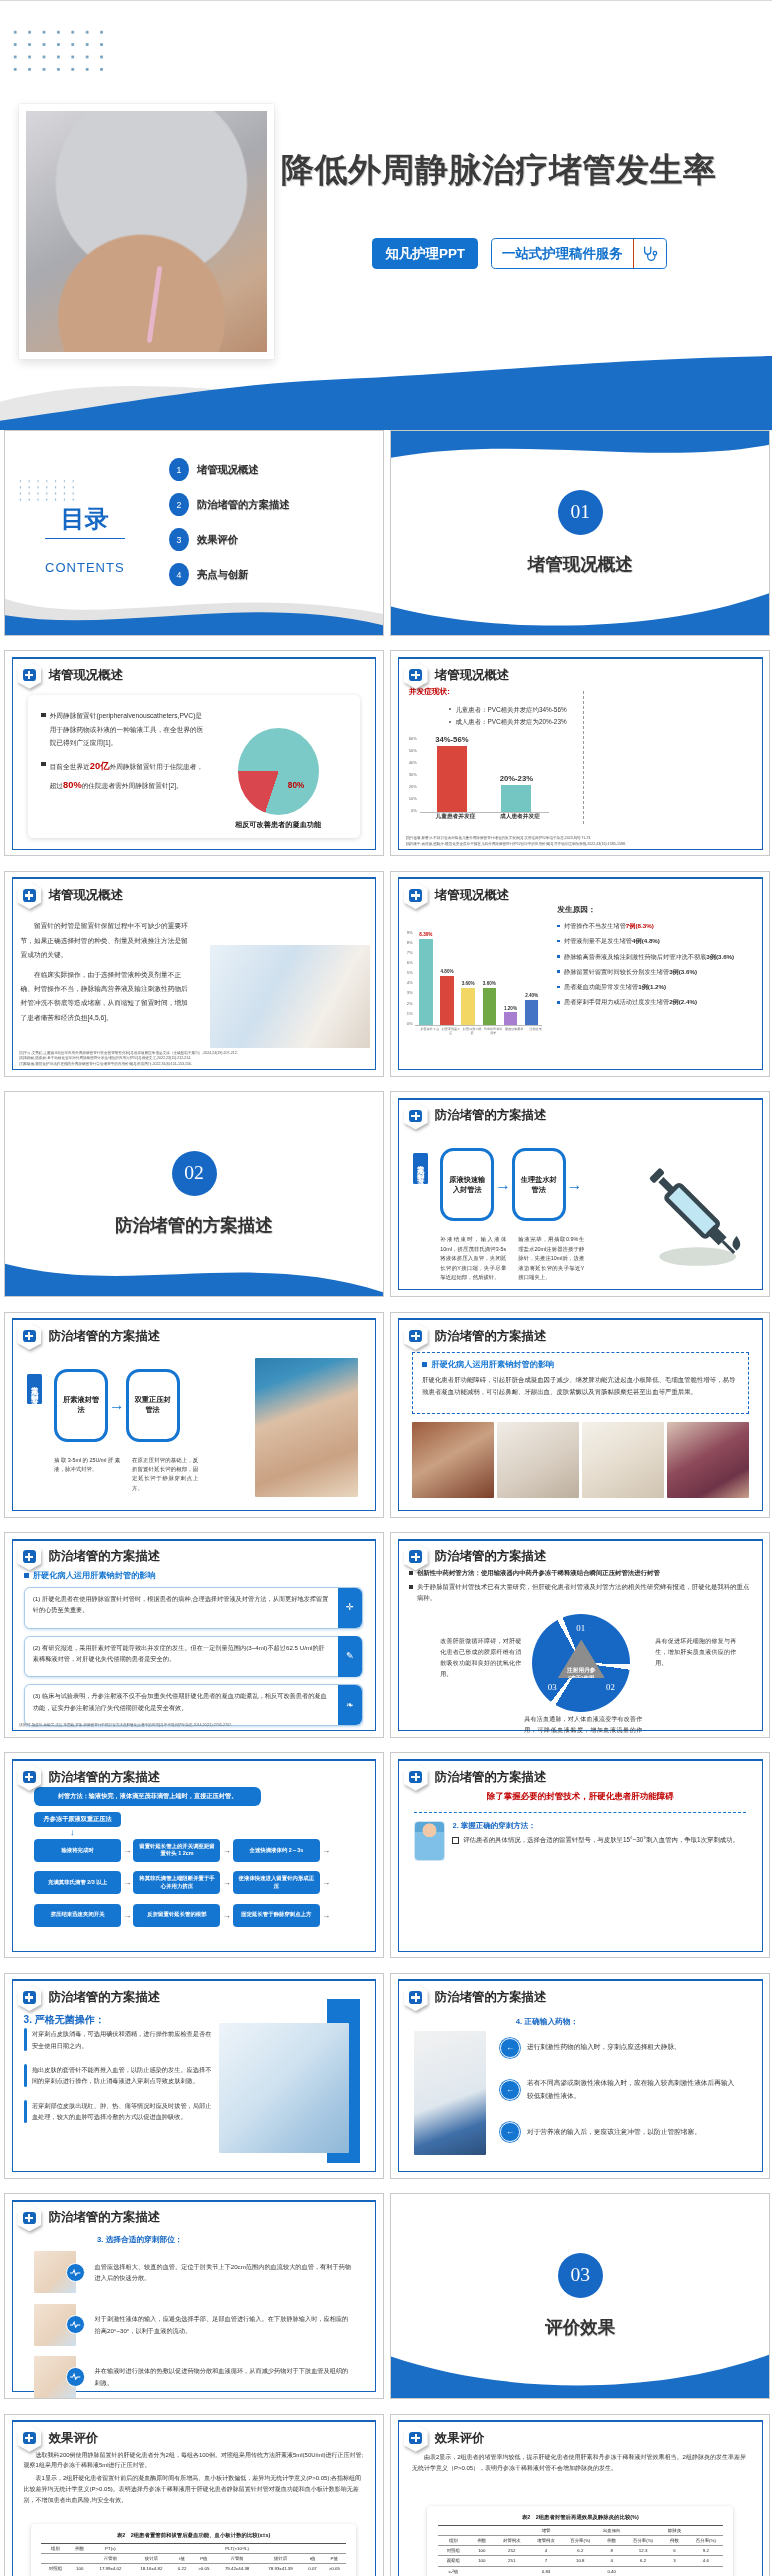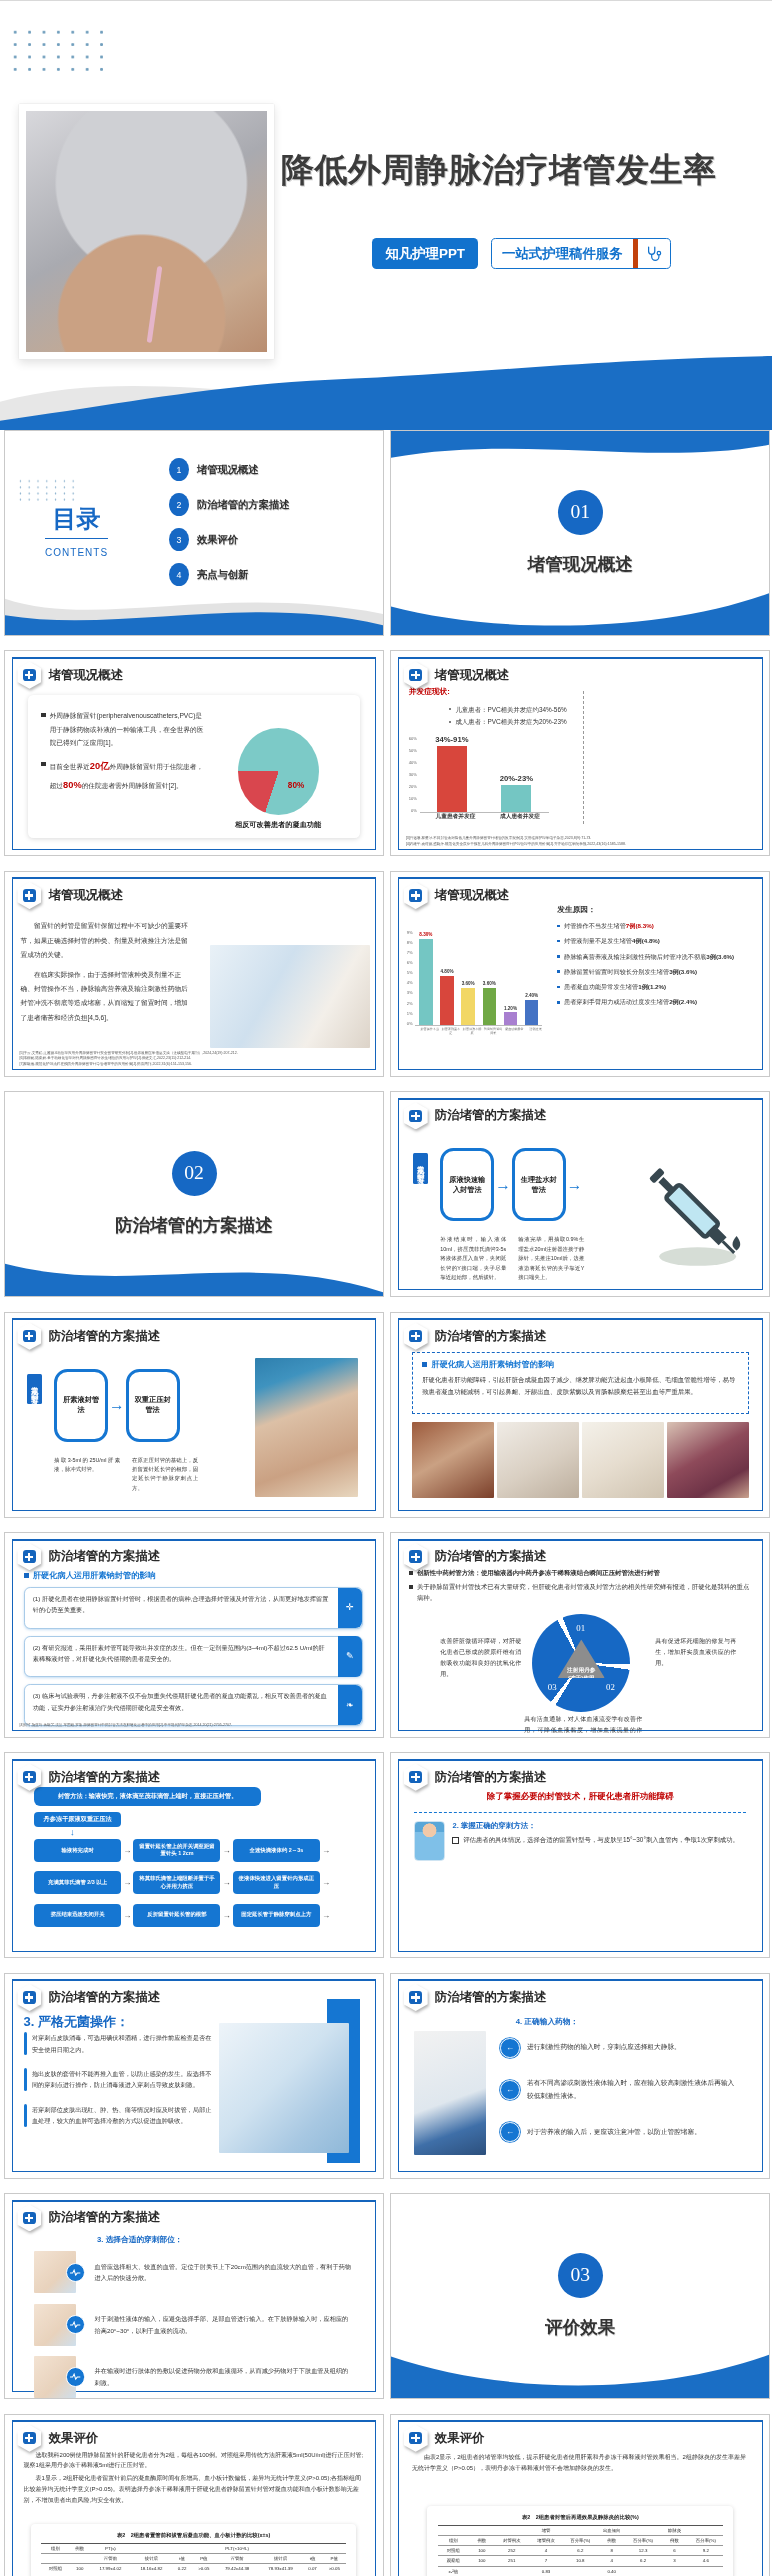--- a/index.html
+++ b/index.html
@@ -13,21 +13,21 @@
     border:7.2px solid #fff;box-shadow:0 0 0 0.5px #e8e8e8,0 3.1px 9.3px rgba(0,0,0,.12);
     background:
       radial-gradient(circle at 48% 86%,#caa183 0 34%,transparent 35%),
       radial-gradient(circle at 52% 30%,#cfd0d4 0 45%,transparent 46%),
       linear-gradient(150deg,#d8d8dc 0%,#a9aab0 45%,#c8a98f 78%,#b98d70 100%)}
   .hero-cath{position:absolute;left:126px;top:155px;width:5.2px;height:77px;background:#e8b7d2;border-radius:2.6px;transform:rotate(8deg);opacity:.9}
   .hero-title{position:absolute;left:281px;top:147px;font-size:33px;font-weight:bold;color:#3b3b3b;letter-spacing:0.5px;text-shadow:1px 1px 0 #cfcfcf}
   .hero-btns{position:absolute;left:372px;top:237px;display:flex;gap:12.4px;align-items:stretch}
   .btn-solid{background:#1272cd;color:#fff;font-size:13.4px;font-weight:bold;padding:5.7px 13.4px;border-radius:4.6px;display:flex;align-items:center}
   .btn-outline{display:flex;align-items:stretch;border:1px solid #1272cd;border-radius:4.6px;background:#fff;color:#1272cd;font-size:13.4px;font-weight:bold;overflow:hidden}
-  .btn-outline .lbl{padding:5.7px 10.3px;border-right:5px solid #c2410c;display:flex;align-items:center}
+  .btn-outline .lbl{padding:5.7px 10.3px;border-right:1px solid #c2410c;display:flex;align-items:center}
   .btn-outline .ico{display:flex;align-items:center;justify-content:center;padding:0 7.2px}
   .hero-wave{position:absolute;left:0;bottom:0;width:773px;height:77px}
   
   .rows{padding:0 4.1px}
   .row{display:flex;gap:6.2px;margin-bottom:14.4px}
   .card{position:relative;width:380px;height:206px;background:#fff;border:0.5px solid #c9c9c9;box-sizing:border-box;overflow:hidden;flex:none}
   .pane{position:absolute;left:6.7px;right:6.7px;top:5.7px;bottom:5.7px;border:1px solid #1464bc;border-top:2.6px solid #1464bc}
   .hd{position:absolute;left:12.4px;top:10.3px;display:flex;align-items:center;gap:7.2px;z-index:5}
   .hex{position:relative;width:24px;height:27px;filter:drop-shadow(1.5px 2.1px 1.5px rgba(0,0,0,.3))}
   .hex::before{content:"";position:absolute;inset:0;background:#fff;clip-path:polygon(50% 0,100% 25%,100% 75%,50% 100%,0 75%,0 25%)}
@@ -39,21 +39,21 @@
   .secwrap{position:absolute;inset:0;display:flex;flex-direction:column;align-items:center;justify-content:center;gap:17.5px}
   .secnum{width:45px;height:45px;border-radius:50%;background:#1668c4;color:#fff;font-size:19.6px;display:flex;align-items:center;justify-content:center;font-family:"Liberation Serif","DejaVu Serif",serif}
   .sectitle{font-size:17.5px;font-weight:bold;color:#333;text-shadow:0.5px 0.5px 0 #ccc}
   .wave-b,.wave-t{position:absolute;left:0;width:380px;pointer-events:none}
   .wave-b{bottom:0;height:57px}
   .wave-t{top:0;height:36px}
   
   .toc-dots{position:absolute;left:11.3px;top:47px;width:62px;height:26px;background-image:radial-gradient(circle,#6b9cc0 0.8px,transparent 1px);background-size:8.8px 6.2px;opacity:.8}
   .toc-l{position:absolute;left:40px;top:72px;text-align:center}
   .toc-t{font-size:24px;font-weight:bold;color:#1668c4}
-  .toc-s{font-size:10px;color:#1668c4;letter-spacing:1px;margin-top:3.1px;border-top:1.5px solid #1668c4;padding-top:8px}
+  .toc-s{font-size:13px;color:#1668c4;letter-spacing:1px;margin-top:3.1px;border-top:1.5px solid #1668c4;padding-top:21px}
   .toc-items{position:absolute;left:164px;top:27px;display:flex;flex-direction:column;gap:12px}
   .toc-it{display:flex;align-items:center;gap:8.2px}
   .toc-n{width:19.6px;height:23px;border-radius:50%;background:#1668c4;color:#fff;font-size:8.8px;display:flex;align-items:center;justify-content:center}
   .toc-lb{font-size:10.3px;font-weight:bold;color:#2f2f2f;text-shadow:0.5px 0.5px 0 #ccc}
   
   .body-txt{font-size:6.4px;line-height:1.9;color:#333}
   .ftnotes{position:absolute;left:14.4px;bottom:8.2px;right:14.4px;font-size:3.6px;color:#555;line-height:1.55}
   .photo{border-radius:1px}
   
   .s3card{position:absolute;left:23px;top:44px;right:23px;bottom:17.5px;background:#fff;border-radius:5.2px;box-shadow:0 1px 5.2px rgba(0,0,0,.15);display:flex;padding:13.4px 11.3px 8.2px 13.4px;box-sizing:border-box}
@@ -278,21 +278,21 @@
               <span>10%</span>
               <span>20%</span>
               <span>30%</span>
               <span>40%</span>
               <span>50%</span>
               <span>60%</span>
             </div>
           <div class="plot" style="width:129px;height:77px">
 
               <div class="barcol" style="width:30px">
-                <span class="barlab" style="font-size:7.7px">34%-91%</span>
+                <span class="barlab" style="font-size:7.7px">34%-56%</span>
                 <div class="bar" style="background: rgb(216, 70, 60); height: 66px;"></div>
               </div>
 
               <div class="barcol" style="width:30px">
                 <span class="barlab" style="font-size:7.7px">20%-23%</span>
                 <div class="bar" style="background: rgb(116, 198, 195); height: 27px;"></div>
               </div>
             </div>
         </div>
         <div style="display:flex;justify-content:space-around;width:129px;margin-left:14.4px">
@@ -681,21 +681,21 @@
       <div class="pane"></div>
       <div class="hd">
           <span class="hex">
             <span class="plus"></span>
           </span>
           <span class="hd-t">防治堵管的方案描述</span>
         </div>
       <div class="s15blue"></div>
       <div class="s15img photo"></div>
       <div style="position:absolute;left:18.5px;top:39px;width:191px">
-        <div class="bt" style="font-size:13px;margin-bottom:1px">3. 严格无菌操作：</div>
+        <div class="bt" style="font-size:10px;margin-bottom:1px">3. 严格无菌操作：</div>
         <div>
 
             <div class="s15it">
               <span class="vbar"></span>
               <span class="body-txt" style="font-size:6.2px">对穿刺点皮肤消毒，可选用碘伏和酒精，进行操作前应检查是否在安全使用日期之内。</span>
             </div>
 
             <div class="s15it">
               <span class="vbar"></span>
               <span class="body-txt" style="font-size:6.2px">拖出皮肤的套管针不能再推入血管，以防止感染的发生。应选择不同的穿刺点进行操作，防止消毒液进入穿刺点导致皮肤刺激。</span>

